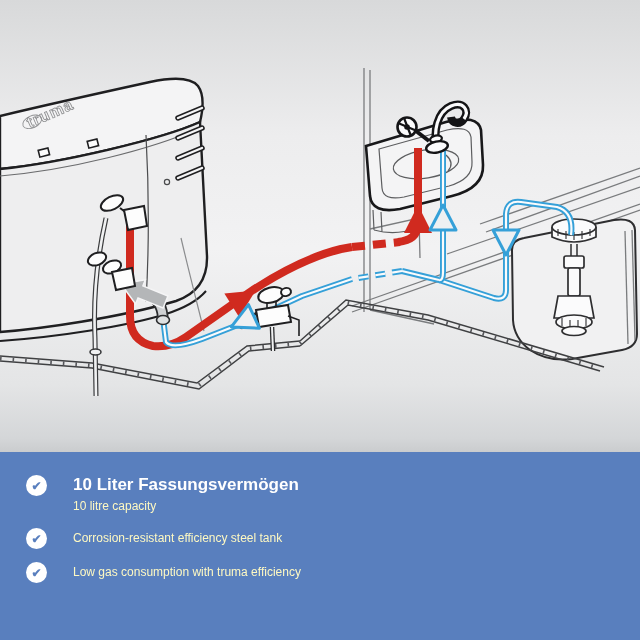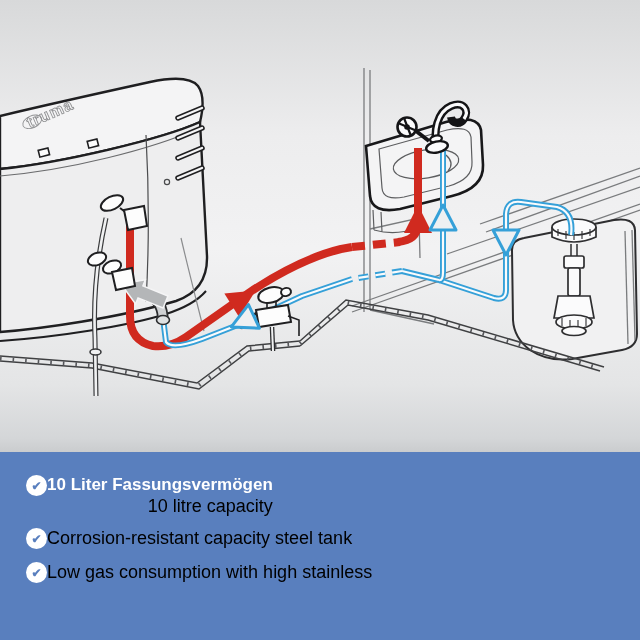--- a/index.html
+++ b/index.html
@@ -12,23 +12,23 @@
     font-family:"Liberation Sans", sans-serif;}
   .stage{width:640px;height:640px;display:flex;flex-direction:column;}
   .illustration{width:640px;height:452px;flex:0 0 452px;position:relative;}
   .illustration svg{display:block;}
 
   .features{flex:1;background:var(--panel-blue);padding:22px 28px 0 26px;}
   .feature{display:flex;align-items:flex-start;margin-bottom:12px;}
   .check{width:21px;height:21px;border-radius:50%;background:#ffffff;flex:0 0 21px;
     display:flex;align-items:center;justify-content:center;margin-top:1px;}
   .check .mark{color:var(--panel-blue);font-size:12px;font-weight:bold;line-height:1;}
-  .feature .txt{margin-left:0;}
+  .feature .txt{margin-left:26px;}
   .feature .title{color:#ffffff;font-weight:bold;font-size:17px;line-height:21px;}
-  .feature .sub{color:#000000;font-size:18px;line-height:17px;margin-top:3px;text-align:right;}
+  .feature .sub{color:#fef9c3;font-size:12px;line-height:17px;margin-top:3px;}
 
   .wl{stroke:#7a7c7e;stroke-width:1.3;fill:none;}
   .thin{stroke:#5d5e60;stroke-width:1.2;fill:none;}
 </style>
 </head>
 <body>
 
 <div class="stage">
 
   <div class="illustration">
@@ -229,27 +229,27 @@
         <div class="title">10 Liter Fassungsvermögen</div>
         <div class="sub">10 litre capacity</div>
       </div>
     </div>
 
     <div class="feature">
       <span class="check">
           <span class="mark">✔</span>
         </span>
       <div class="txt">
-        <div class="sub">Corrosion-resistant capacity steel tank</div>
+        <div class="sub">Corrosion-resistant efficiency steel tank</div>
       </div>
     </div>
 
     <div class="feature">
       <span class="check">
           <span class="mark">✔</span>
         </span>
       <div class="txt">
-        <div class="sub">Low gas consumption with high stainless</div>
+        <div class="sub">Low gas consumption with truma efficiency</div>
       </div>
     </div>
 
   </section>
 </div>
 
 </body></html>

